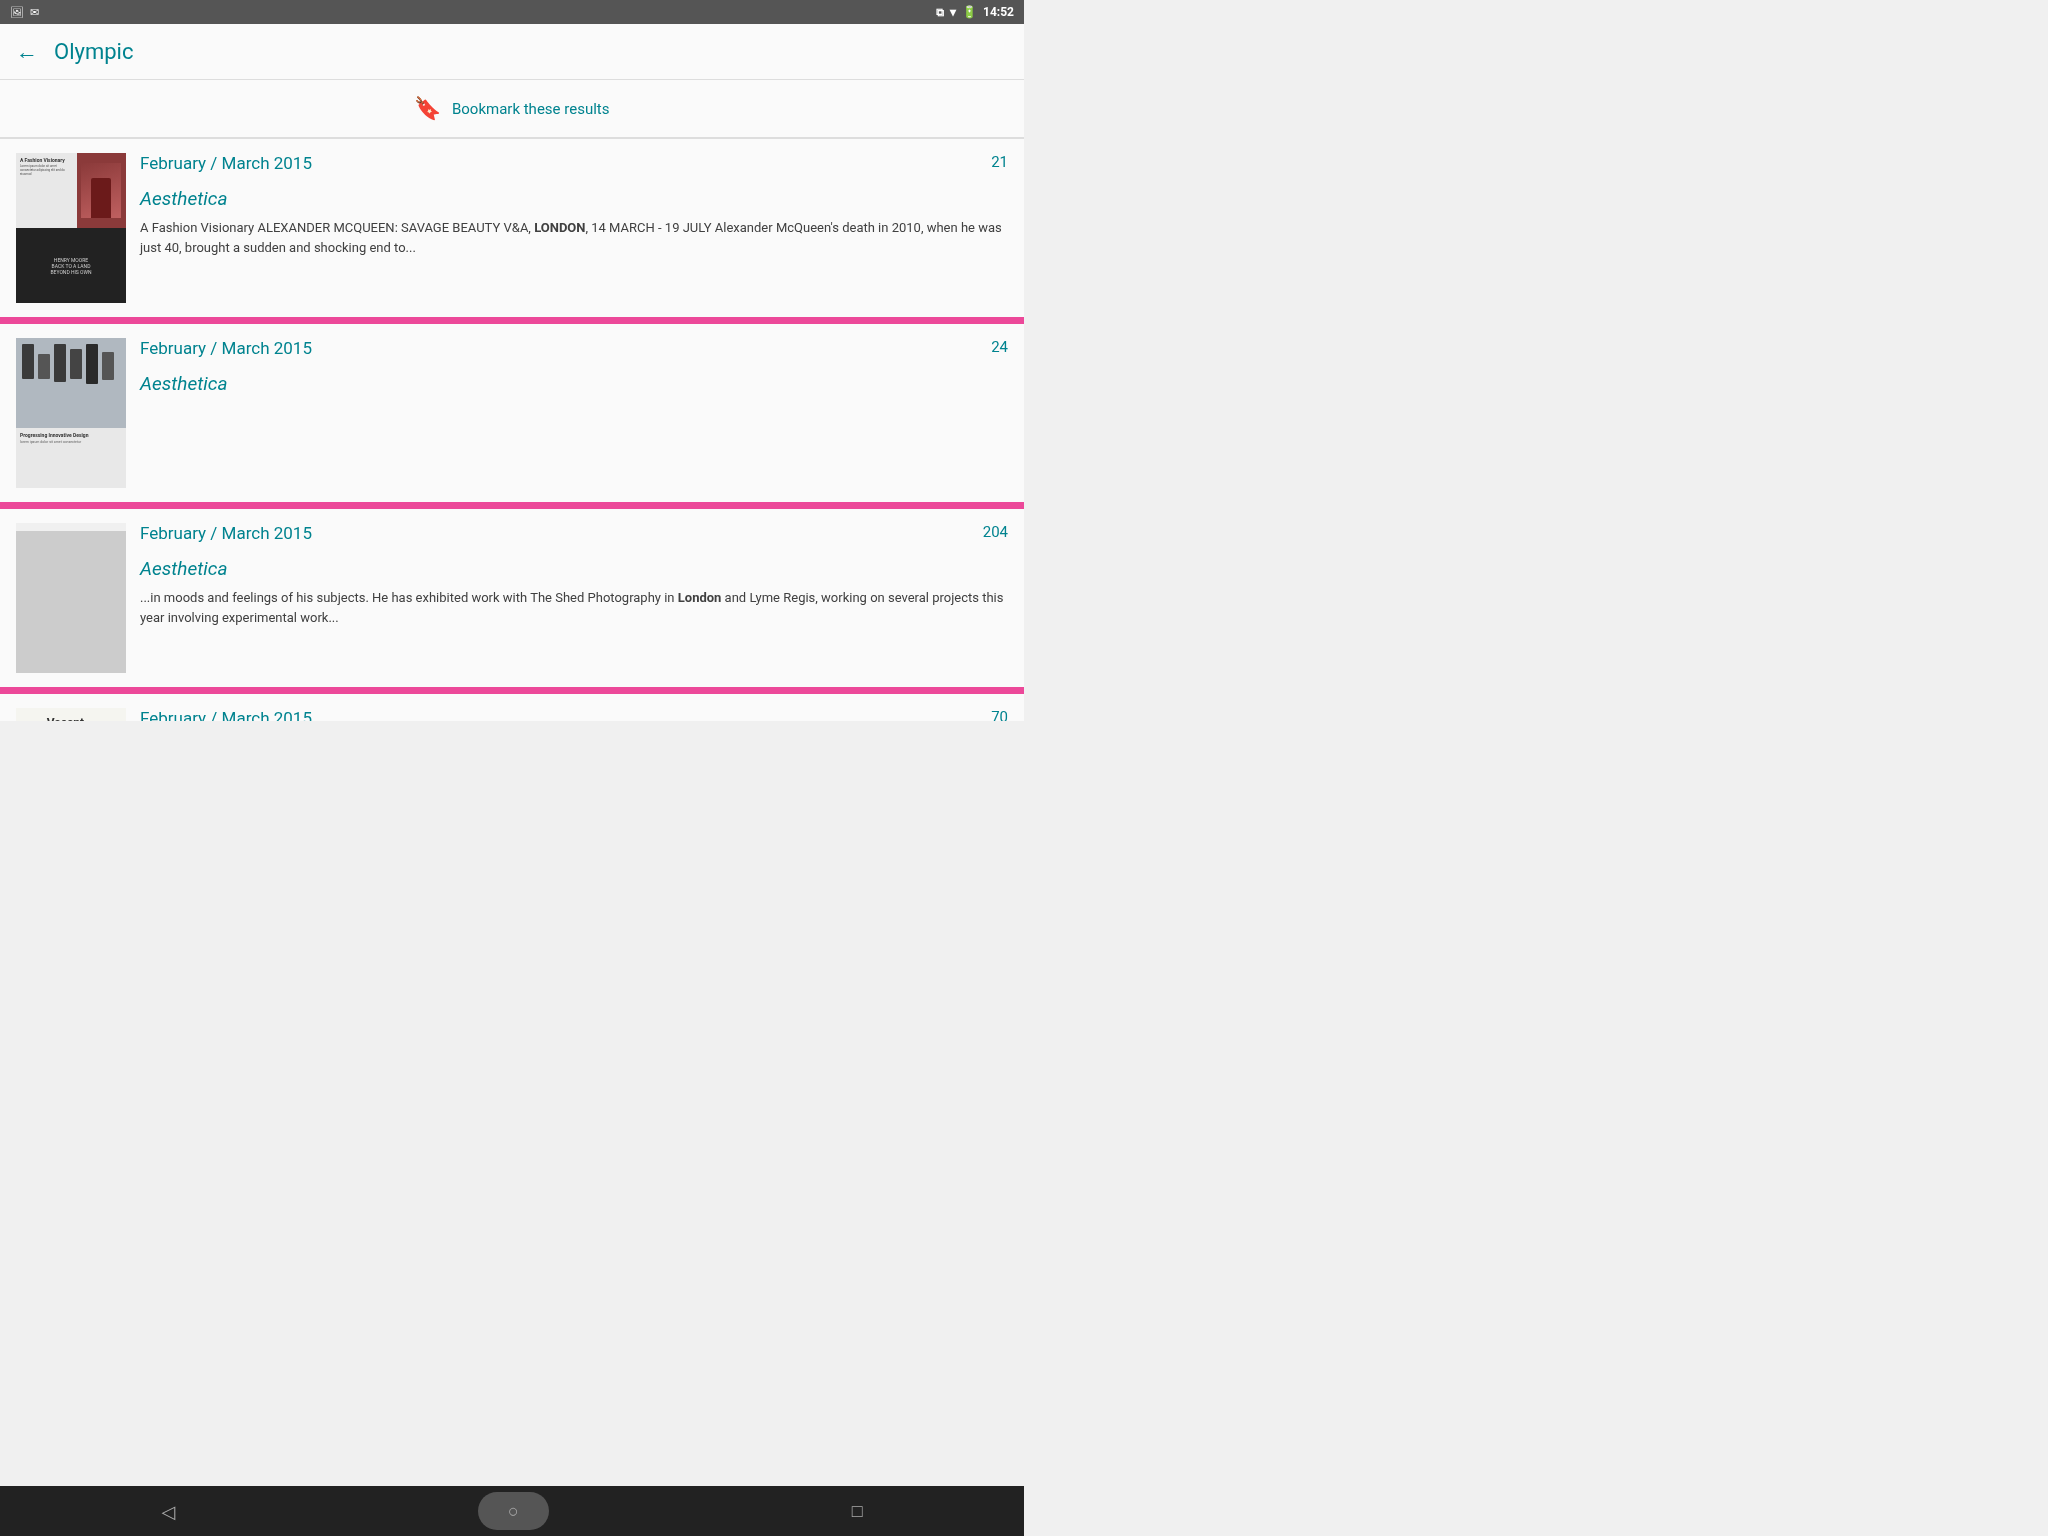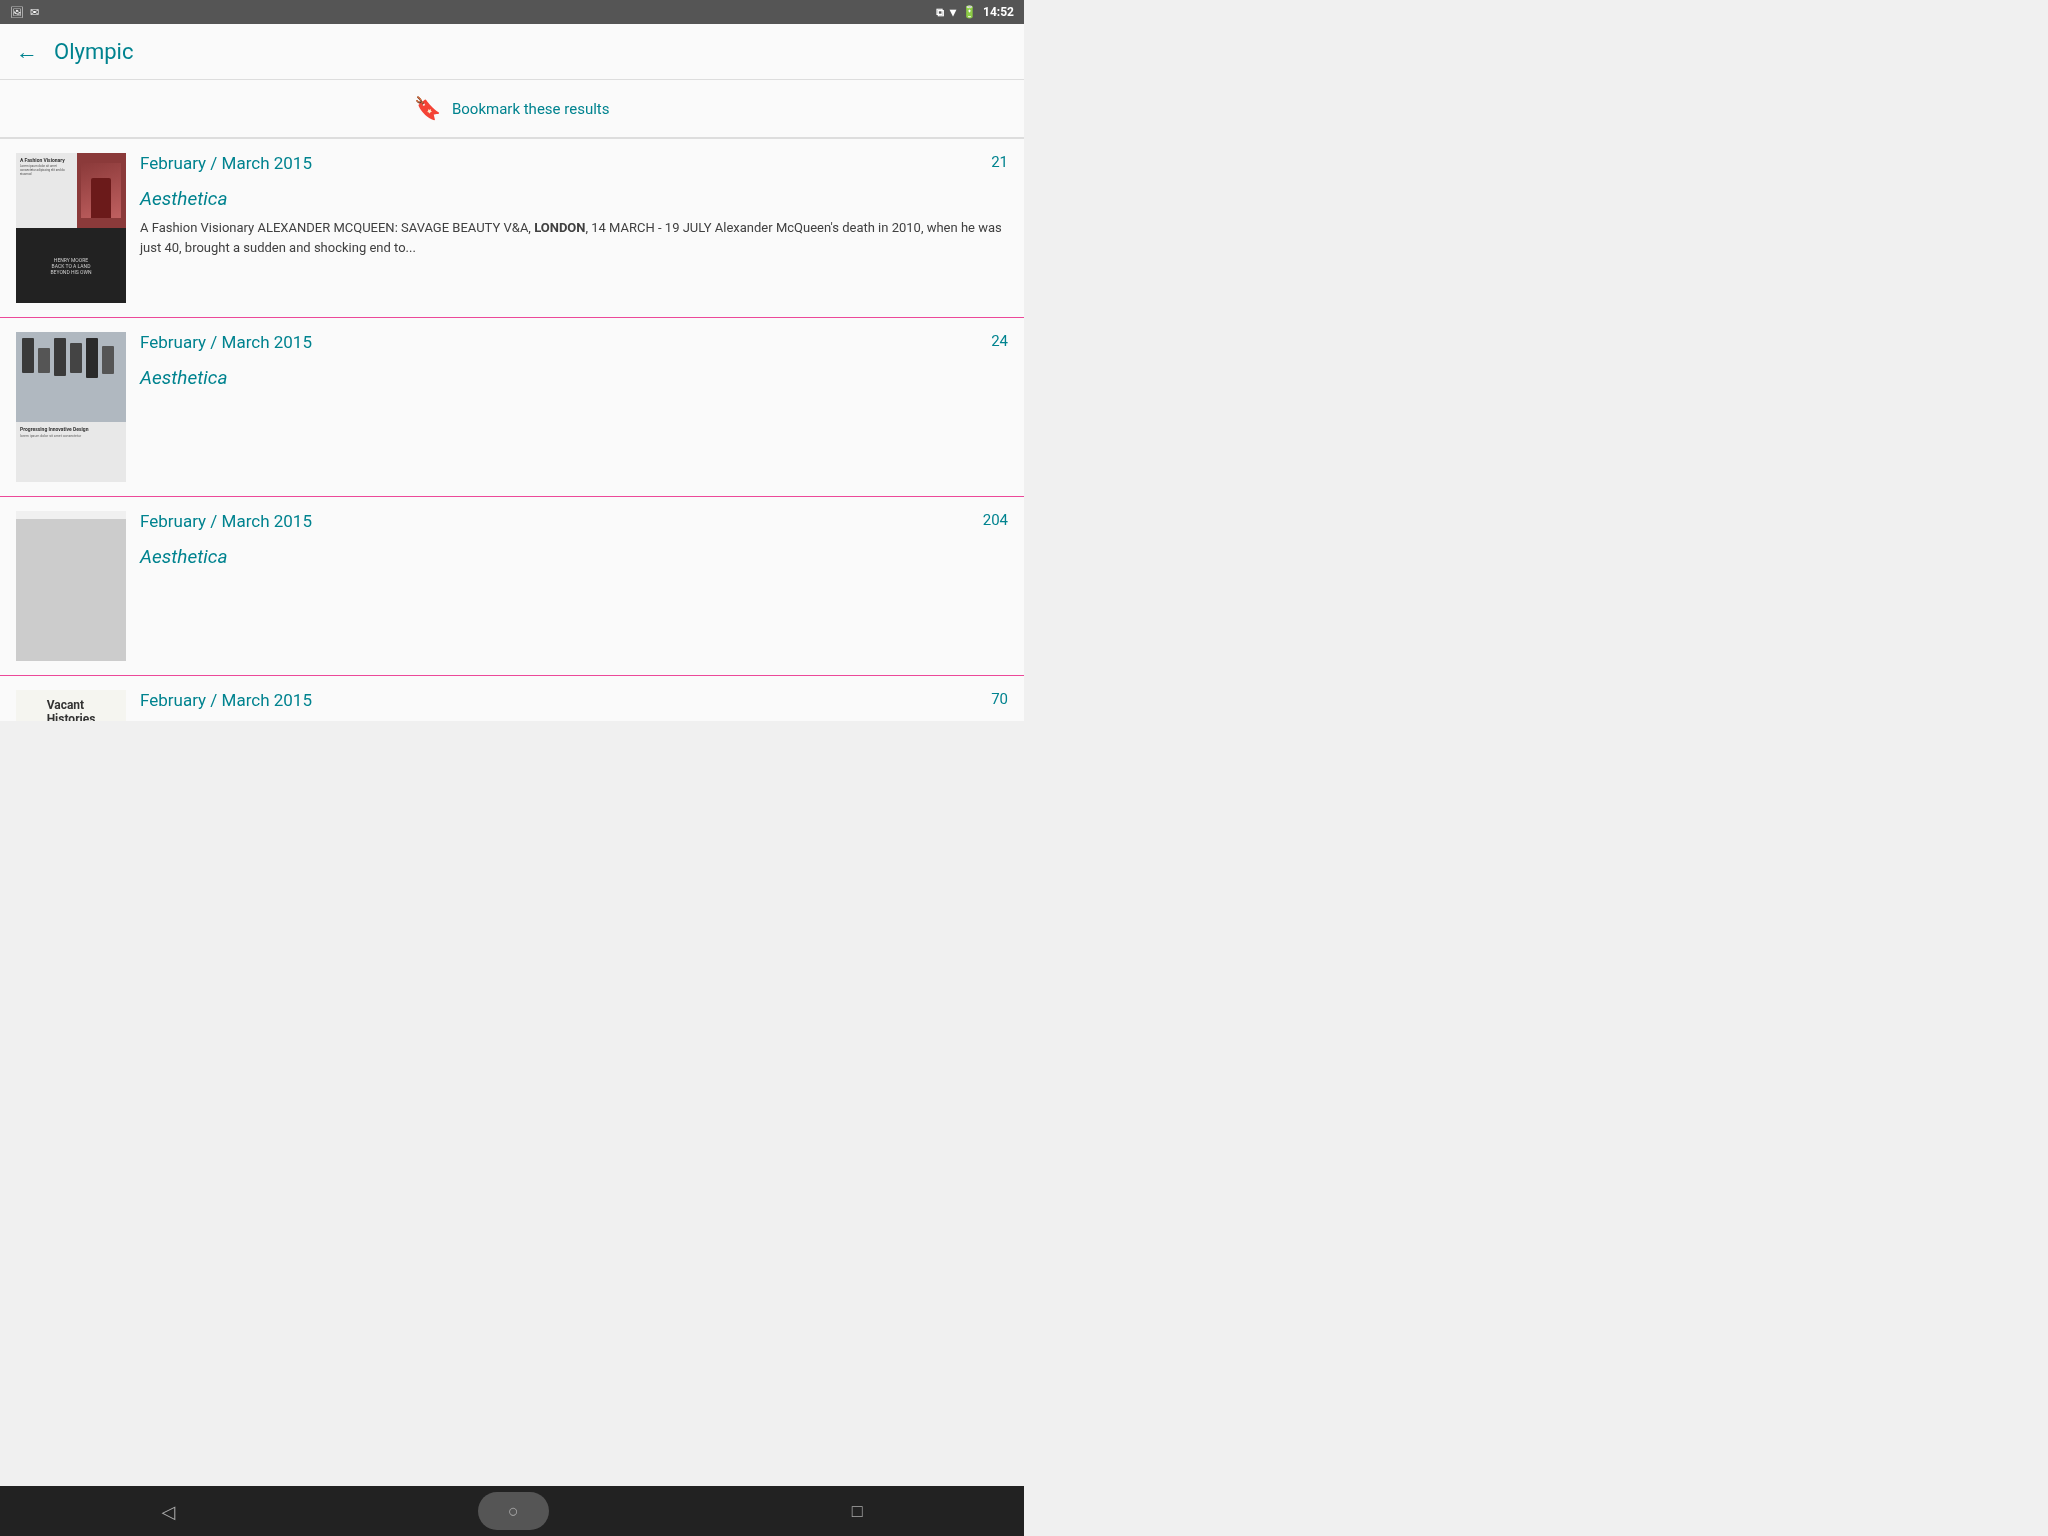--- a/index.html
+++ b/index.html
@@ -87,21 +87,21 @@
       height: calc(768px - 24px - 56px - 56px - 50px);
       overflow-y: auto;
       background: #f0f0f0;
     }
 
     
     .result-item {
       background: #fafafa;
       display: flex;
       padding: 14px 16px;
-      border-bottom: 1px solid #ec4899;
+      border-bottom: 7px solid #ec4899;
       gap: 14px;
       cursor: pointer;
     }
     .thumbnail {
       width: 110px;
       min-width: 110px;
       height: 150px;
       background: #ccc;
       overflow: hidden;
       position: relative;
@@ -360,20 +360,23 @@
         <div class="thumb3-cell" style="background:#2a2a2a;"></div>
         <div class="thumb3-cell" style="background:#4a4a4a;"></div>
       </div>
     </div>
     <div class="result-content">
       <div class="result-header">
         <span class="result-title">February / March 2015</span>
         <span class="result-page">204</span>
       </div>
       <div class="result-source">Aesthetica</div>
+      <div class="result-excerpt">
+        ...in moods and feelings of his subjects. He has exhibited work with The Shed Photography in <strong>London</strong> and Lyme Regis, working on several projects this year involving experimental work...
+      </div>
     </div>
   </div>
 
   <div class="result-item">
     <div class="thumbnail">
       <div class="thumb4">
         <div class="thumb4-title">Vacant<br>Histories</div>
         <div class="thumb4-sub">Explorations from the Fields</div>
 
       </div>

